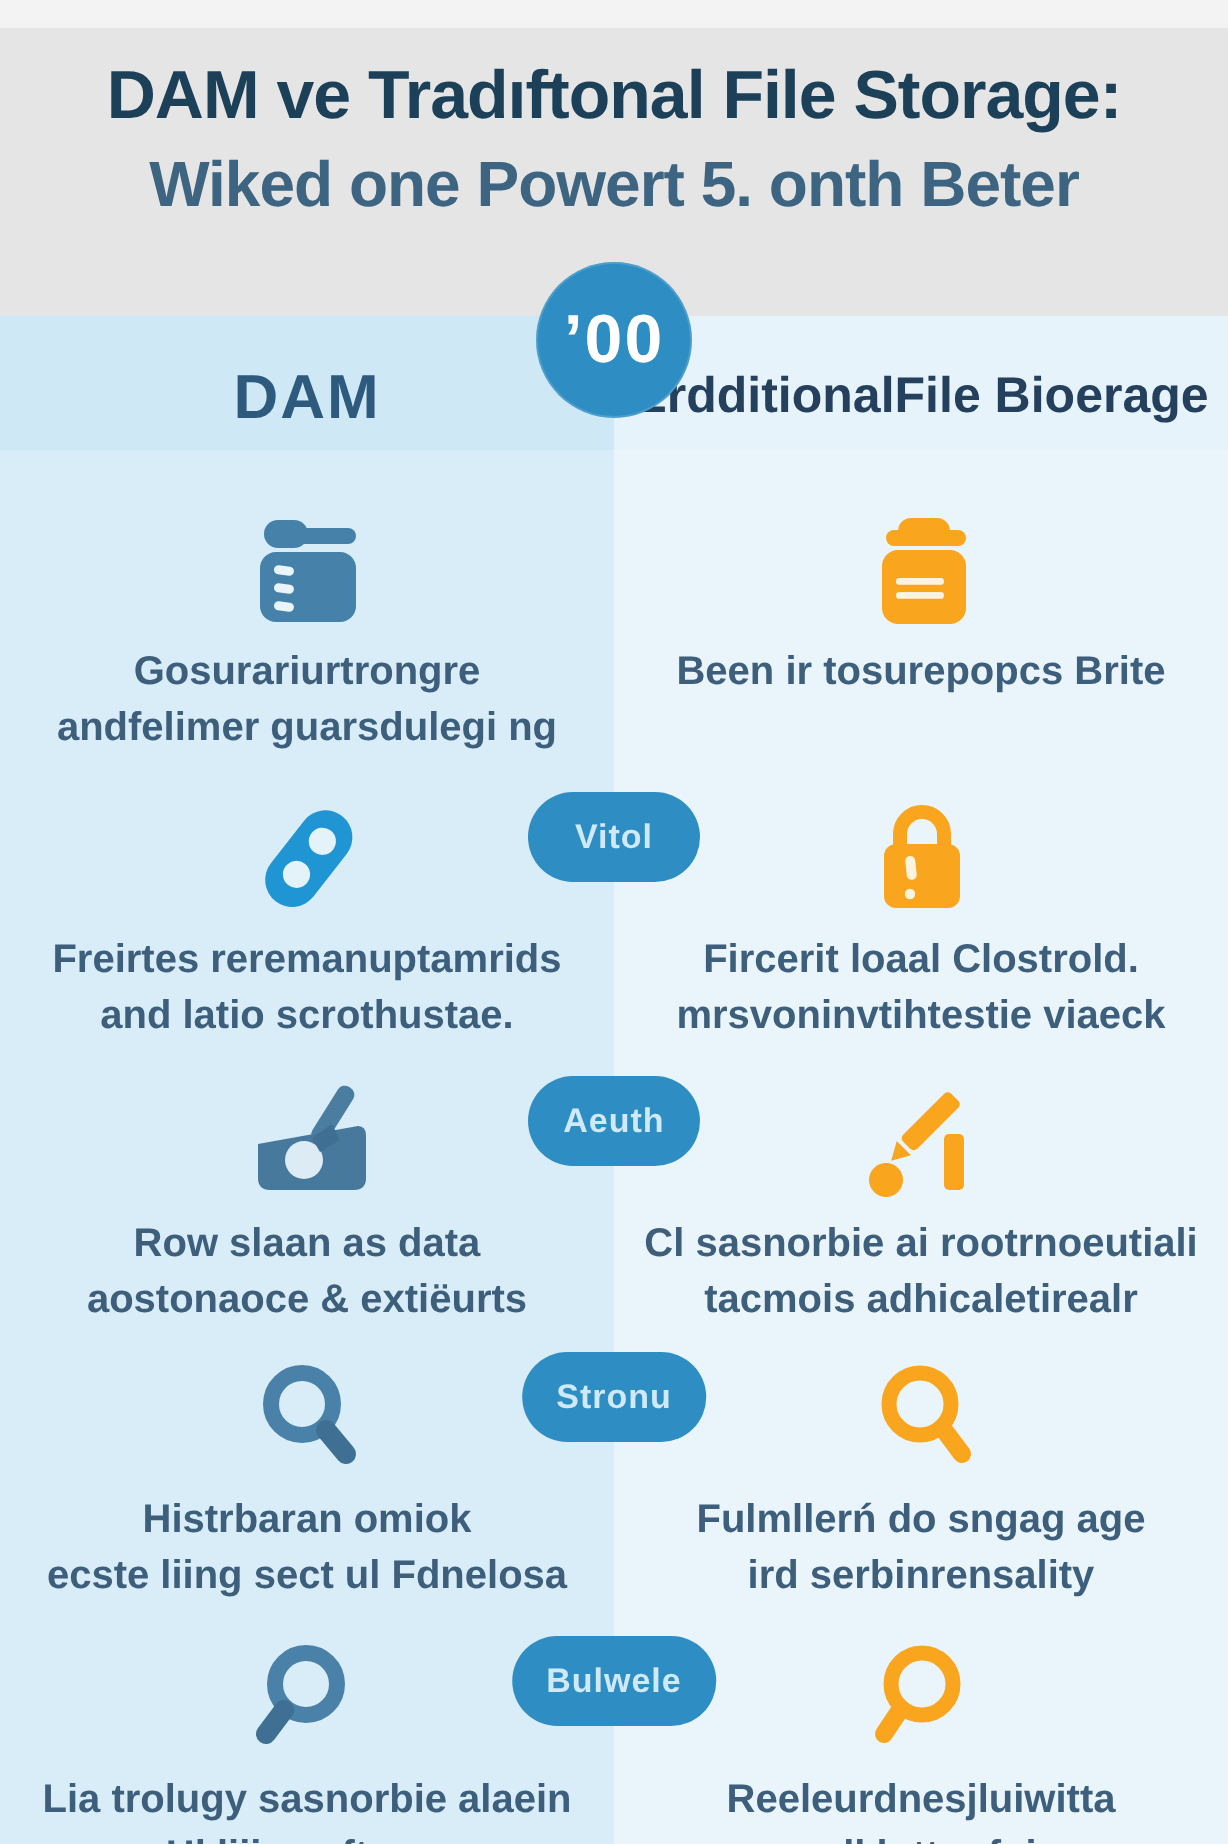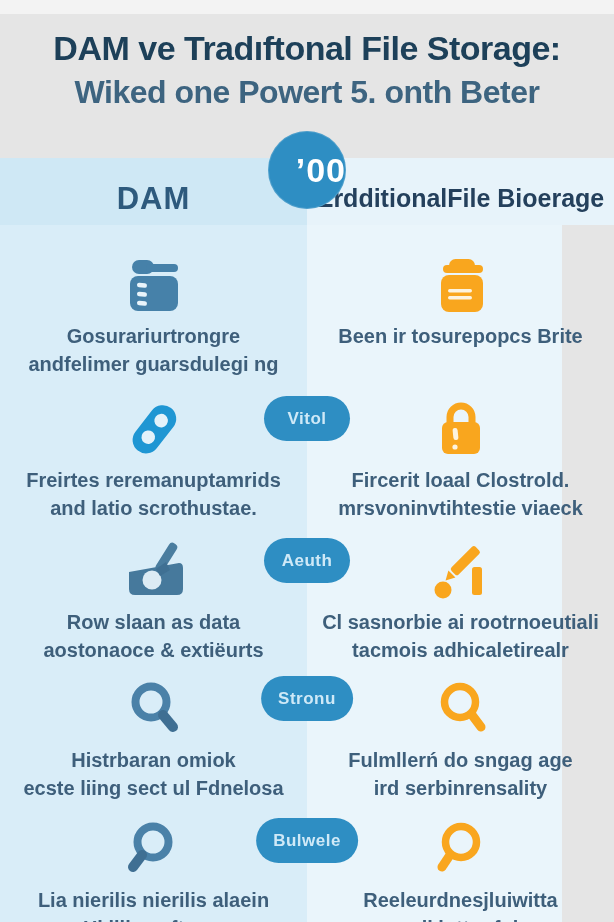--- a/index.html
+++ b/index.html
@@ -37,27 +37,27 @@
     position:absolute;left:307px;top:0;width:307px;height:80px;
     display:flex;flex-direction:row;align-items:center;justify-content:center;
   }
   .header-right .hr1,.header-right .hr2{
     font-size:25px;font-weight:800;color:#24405c;line-height:31px;
   }
   
   .vs-badge{
     position:absolute;top:131px;left:307px;transform:translateX(-50%);
     width:78px;height:78px;border-radius:50%;background:#2e8ec3;
-    display:flex;align-items:center;justify-content:flex-end;z-index:5;
+    display:flex;align-items:center;justify-content:center;z-index:5;
     box-shadow:0 0 0 1px rgba(255,255,255,.15) inset;
   }
   .vs-badge span{color:#ffffff;font-size:34px;font-weight:800;letter-spacing:1px;}
   
   .main{
-    position:absolute;top:225px;left:0;width:562px;height:697px;
+    position:absolute;top:225px;left:0;width:614px;height:697px;
     background:linear-gradient(to right,#d9edf8 0,#d9edf8 307px,#eaf5fb 307px,#eaf5fb 100%);
   }
   .row{position:relative;display:flex;width:614px;}
   .row-1{height:165px;}
   .row-2{height:142px;}
   .row-3{height:138px;}
   .row-4{height:142px;}
   .row-5{height:110px;}
   .cell{
     width:307px;display:flex;flex-direction:column;align-items:center;
@@ -239,21 +239,21 @@
 
     <div class="row row-5">
       <div class="cell">
         <div class="icon-box">
           <svg width="64" height="64" viewBox="0 0 64 64">
             <circle cx="31" cy="24" r="15.5" fill="none" stroke="#4a81a8" stroke-width="8"></circle>
             <line x1="20" y1="37" x2="11" y2="49" stroke="#3f6f93" stroke-width="10" stroke-linecap="round"></line>
           </svg>
         </div>
         <div class="cell-text">
-          <div>Lia nierilis nierilis alaein</div>
+          <div>Lia trolugy sasnorbie alaein</div>
           <div>Hkliiins efts ua</div>
         </div>
       </div>
       <div class="cell">
         <div class="icon-box">
           <svg width="64" height="64" viewBox="0 0 64 64">
             <circle cx="32" cy="24" r="15.5" fill="none" stroke="#f9a61e" stroke-width="7.5"></circle>
             <line x1="21" y1="37" x2="13" y2="49" stroke="#f9a61e" stroke-width="9" stroke-linecap="round"></line>
           </svg>
         </div>

